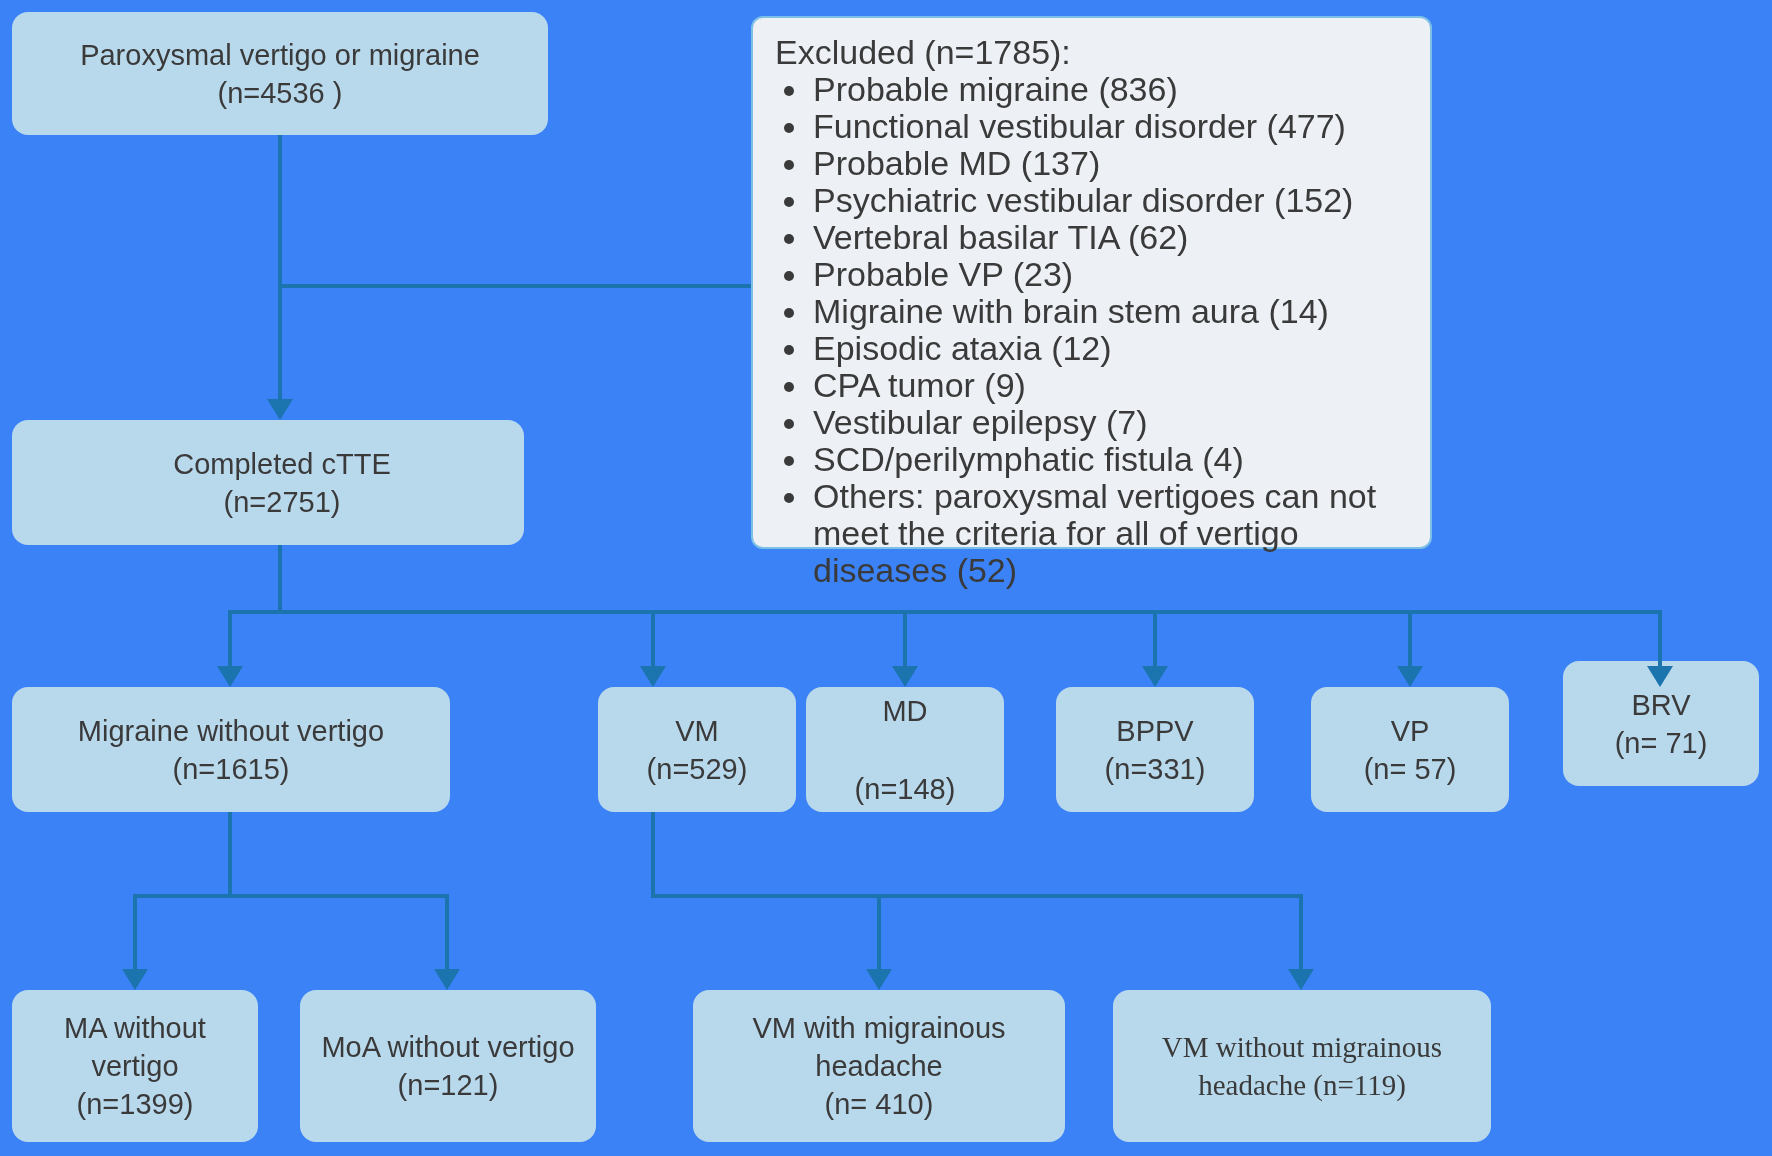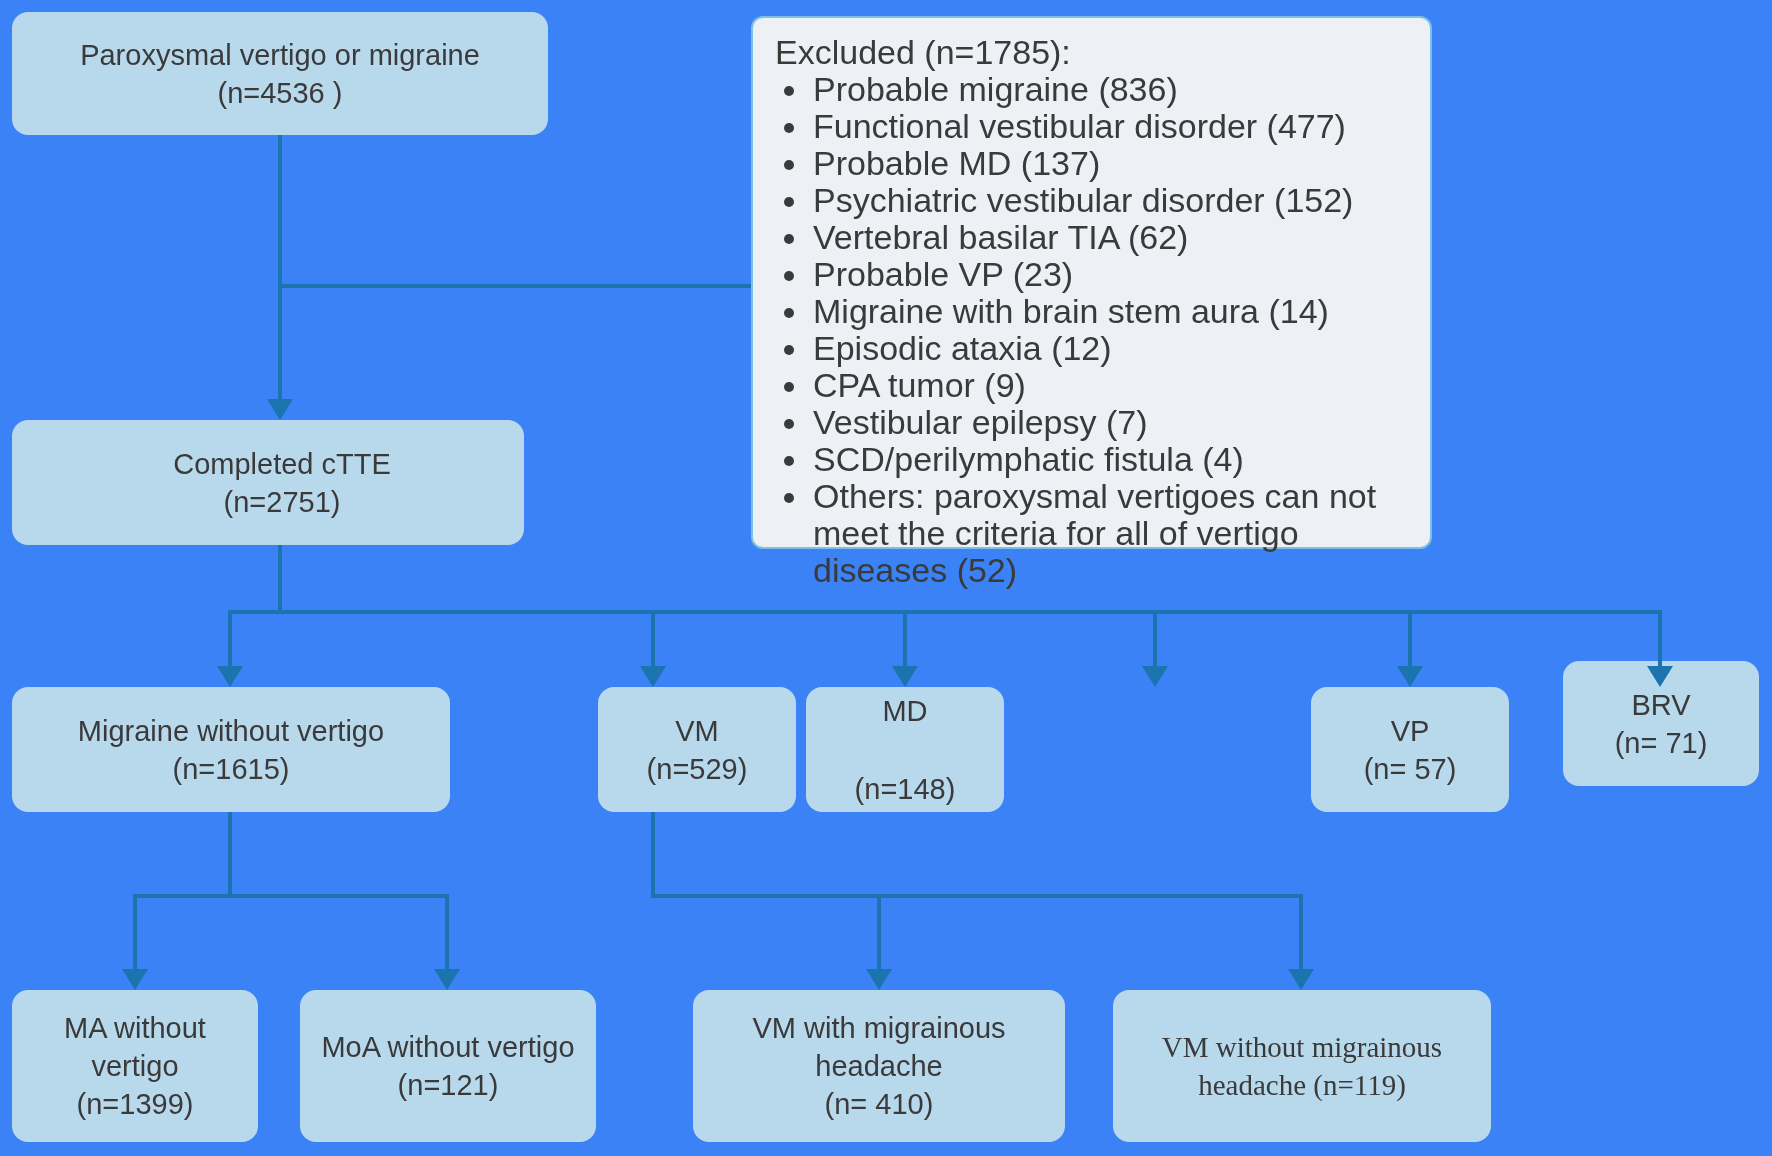--- a/index.html
+++ b/index.html
@@ -88,20 +88,24 @@
     <div>(n=1615)</div>
   </div>
   <div class="box" style="left:554px; top:687px; width:198px; height:125px;margin-left:44px;">
     <div>VM</div>
     <div>(n=529)</div>
   </div>
   <div class="box" style="left:806px; top:687px; width:198px; height:125px;gap:40px;">
     <div>MD</div>
     <div>(n=148)</div>
   </div>
+  <div class="box" style="left:1056px; top:687px; width:198px; height:125px;">
+    <div>BPPV</div>
+    <div>(n=331)</div>
+  </div>
   <div class="box" style="left:1311px; top:687px; width:198px; height:125px;">
     <div>VP</div>
     <div>(n= 57)</div>
   </div>
   <div class="box" style="left:1563px; top:661px; width:196px; height:125px;">
     <div>BRV</div>
     <div>(n= 71)</div>
   </div>
 
   <div class="box" style="left:12px; top:990px; width:246px; height:152px;">

